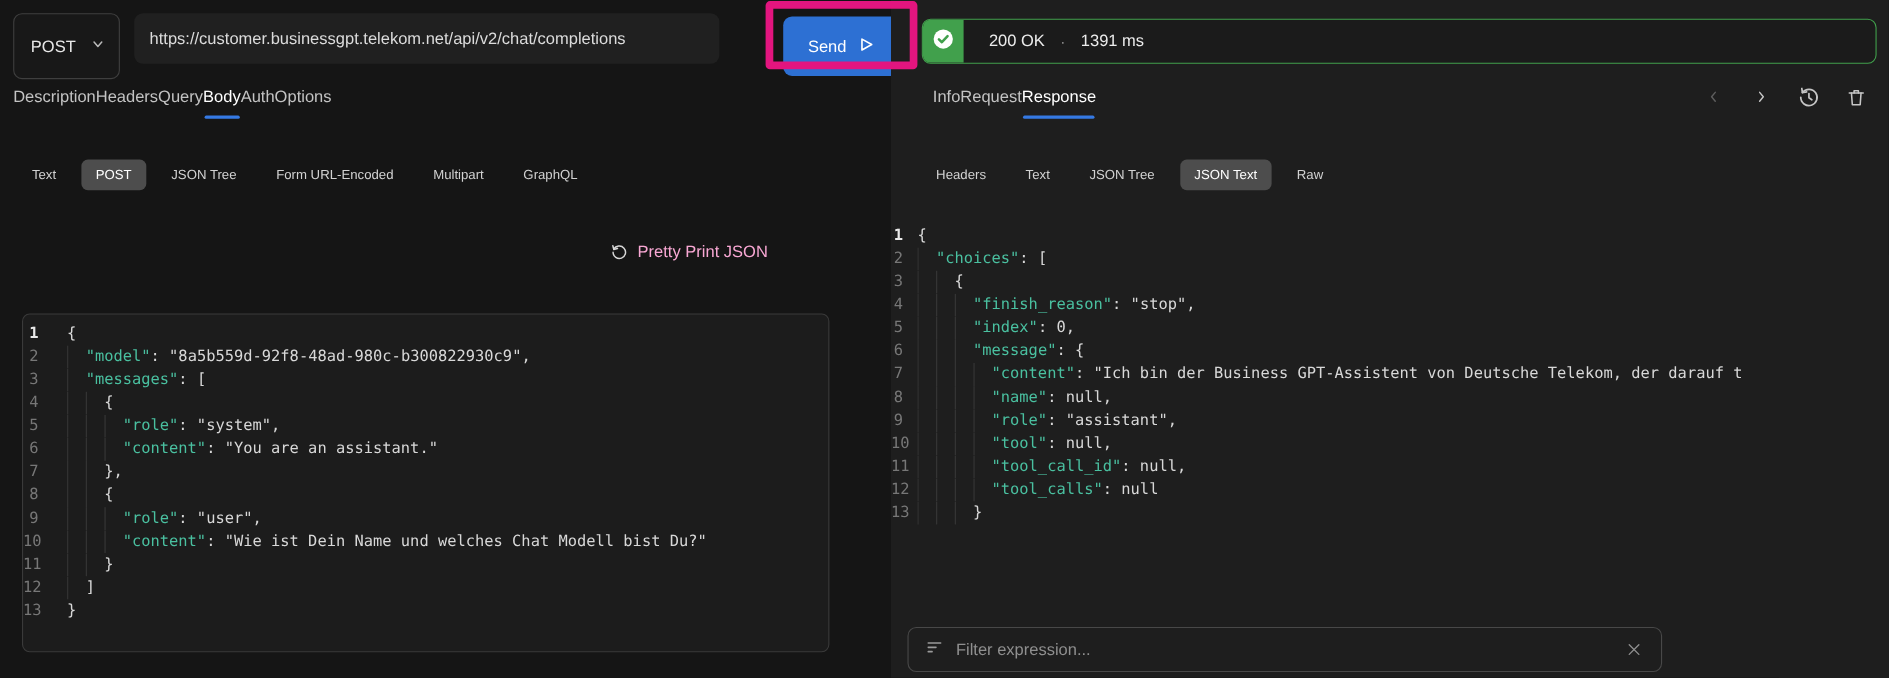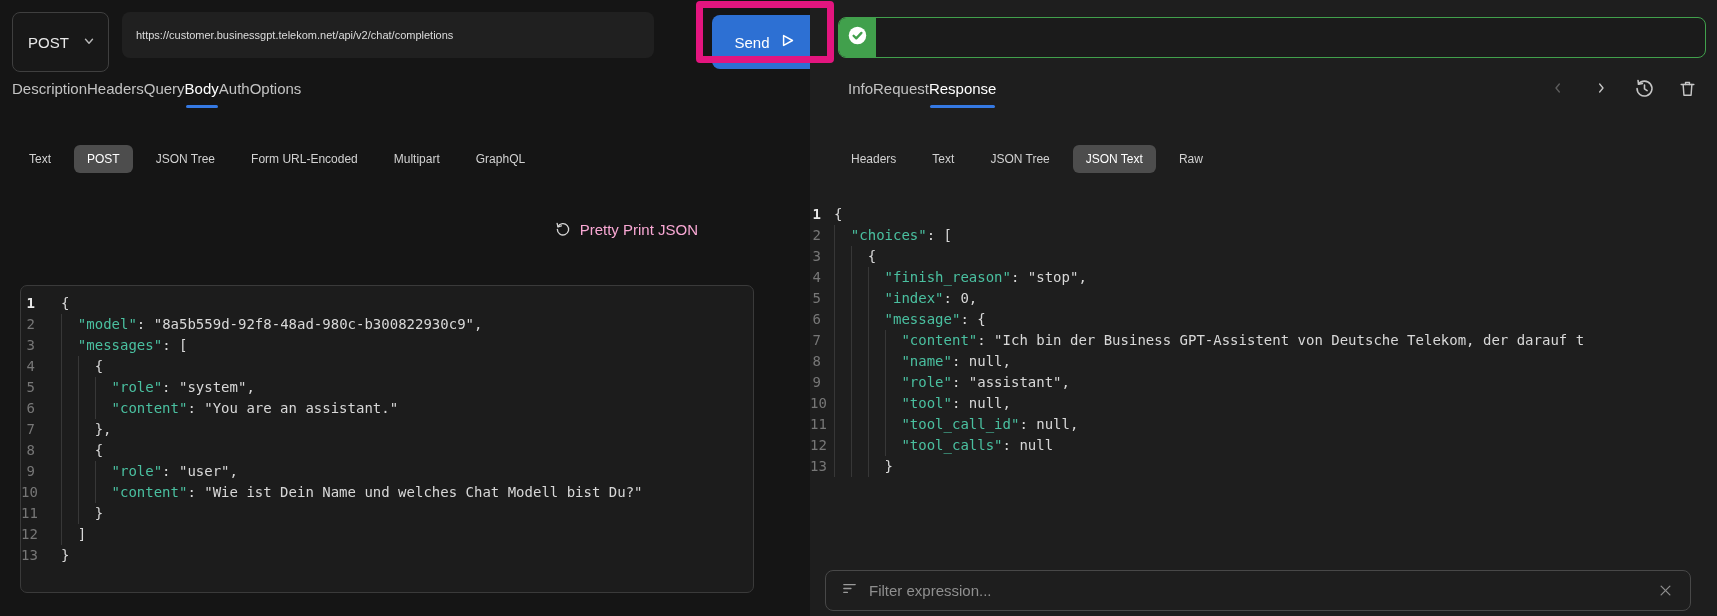--- a/index.html
+++ b/index.html
@@ -9,21 +9,21 @@
   #left-panel  { left:0; width:810px; background:#151515; }
   #right-panel { left:810px; width:907px; background:#1e1e1e; }
 
   
   .method-select { position:absolute; left:12px; top:12px; width:97px; height:60px;
     border:1px solid #3f3f3f; border-radius:8px; display:flex; align-items:center;
     justify-content:space-between; padding:0 12px 0 15px; color:#e8e8e8; font-size:15px;
     cursor:pointer; background:#181818; }
   .url-input { position:absolute; left:122px; top:12px; width:532px; height:46px;
     background:#202020; border:none; outline:none; border-radius:8px; padding:0 14px;
-    color:#dcdcdc; font-size:11px; font-family:"Liberation Sans", sans-serif; }
+    color:#dcdcdc; font-size:15px; font-family:"Liberation Sans", sans-serif; }
   .send-button { position:absolute; left:712px; top:15px; width:106px; height:54px;
     border:none; border-radius:8px; background:#2d70d3; color:#fff; font-size:15px;
     display:flex; align-items:center; justify-content:center; gap:9px; cursor:pointer;
     font-family:"Liberation Sans", sans-serif; }
   #send-highlight { position:absolute; left:696px; top:1px; width:138px; height:62px;
     border:7px solid #e3157f; border-radius:4px; z-index:50; pointer-events:none; }
 
   
   .status-bar { position:absolute; left:28px; top:17px; width:868px; height:41px;
     border:1.5px solid #41a04c; border-radius:8px; overflow:hidden; display:flex;
@@ -69,21 +69,21 @@
   .ln { flex:none; text-align:right; color:#777777; }
   #req-editor .ln { width:40px; padding-right:26px; }
   #res-editor .ln { width:24px; padding-right:13px; }
   .ln-act { color:#e9e9e9; font-weight:bold; }
   .ct { flex:1; color:#d8d8d8; overflow:hidden; }
   .k { color:#4ac0a0; }
   .ig { display:inline-block; width:2ch; height:21px; vertical-align:top;
     border-left:1px solid #373737; }
 
   
-  .filter-bar { position:absolute; left:15px; top:570px; width:866px; height:41px;
+  .filter-bar { position:absolute; left:15px; top:570px; width:686px; height:41px;
     border:1px solid #484848; border-radius:8px; display:flex; align-items:center;
     padding:0 15px; gap:11px; background:#1e1e1e; }
   .filter-input { flex:1; background:transparent; border:none; outline:none;
     color:#d8d8d8; font-size:15px; font-family:"Liberation Sans", sans-serif; }
   .filter-input::placeholder { color:#8f8f8f; }
   .clear-btn { width:20px; height:20px; display:flex; align-items:center;
     justify-content:center; cursor:pointer; }
 </style>
 </head>
 <body>
@@ -147,20 +147,25 @@
 
   <div class="status-bar">
     <div class="status-accent">
       <span>
         <svg width="21" height="21" viewBox="0 0 24 24">
             <circle cx="12" cy="12" r="10" fill="#ffffff"></circle>
             <polyline points="7.5 12.3 10.6 15.3 16.5 9" fill="none" stroke="#41a04c" stroke-width="2.6" stroke-linecap="round" stroke-linejoin="round"></polyline>
           </svg>
       </span>
     </div>
+    <div class="status-text">
+      <span>200 OK</span>
+      <span class="status-dot">·</span>
+      <span>1391 ms</span>
+    </div>
   </div>
 
   <div class="nav-tabs">
     <span class="nav-tab">Info</span>
     <span class="nav-tab">Request</span>
     <span class="nav-tab active">Response</span>
   </div>
 
   <div class="nav-icons">
     <span class="icon-btn">

